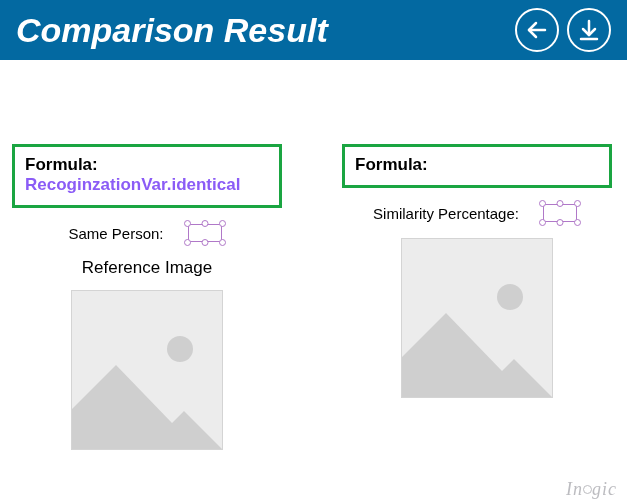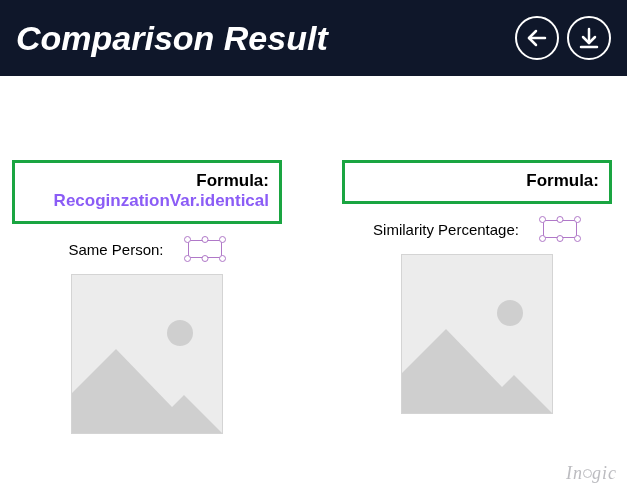--- a/index.html
+++ b/index.html
@@ -5,22 +5,22 @@
   * { box-sizing: border-box; margin: 0; padding: 0; }
   body {
     font-family: 'Segoe UI', Arial, sans-serif;
     width: 627px;
     height: 504px;
     background: #ffffff;
     position: relative;
     overflow: hidden;
   }
   .header {
-    background: #0f172a;
-    height: 76px;
+    background: #0369a1;
+    height: 60px;
     display: flex;
     align-items: center;
     padding: 0 16px;
     justify-content: space-between;
   }
   .header-title {
     color: #ffffff;
     font-size: 34px;
     font-weight: bold;
     font-style: italic;
@@ -43,21 +43,20 @@
   .content {
     padding: 84px 12px 0 12px;
     display: flex;
     gap: 60px;
   }
   .column {
     display: flex;
     flex-direction: column;
     align-items: center;
     width: 270px;
-    text-align: right;
   }
   .formula-box {
     border: 3px solid #1aa541;
     padding: 8px 10px 10px 10px;
     width: 100%;
     background: #ffffff;
     margin-bottom: 8px;
   }
   .formula-label {
     font-weight: bold;
@@ -117,21 +116,21 @@
     width: 152px;
     height: 160px;
     background: #ececec;
     border: 1px solid #d4d4d4;
     position: relative;
     overflow: hidden;
   }
   .watermark {
     position: absolute;
     right: 10px;
-    bottom: 20px;
+    bottom: 4px;
     font-size: 18px;
     color: #bcbcc0;
     font-family: Georgia, serif;
     font-style: italic;
     letter-spacing: 1px;
   }
   .watermark .dot {
     display: inline-block;
     width: 9px;
     height: 9px;
@@ -176,20 +175,21 @@
       <span class="selection-box">
         <span class="rect"></span>
         <span class="handle tl"></span>
         <span class="handle tm"></span>
         <span class="handle tr"></span>
         <span class="handle bl"></span>
         <span class="handle bm"></span>
         <span class="handle br"></span>
       </span>
     </div>
+    <div class="image-label">Reference Image</div>
     <div class="image-placeholder">
       <svg width="152" height="160" viewBox="0 0 152 160">
         <rect x="0" y="0" width="152" height="160" fill="#ececec"></rect>
         <circle cx="108" cy="58" r="13" fill="#cfcfcf"></circle>
         <polygon points="0,160 0,118 44,74 100,132 112,120 152,160" fill="#cfcfcf"></polygon>
       </svg>
     </div>
   </div>
 
   <div class="column">

